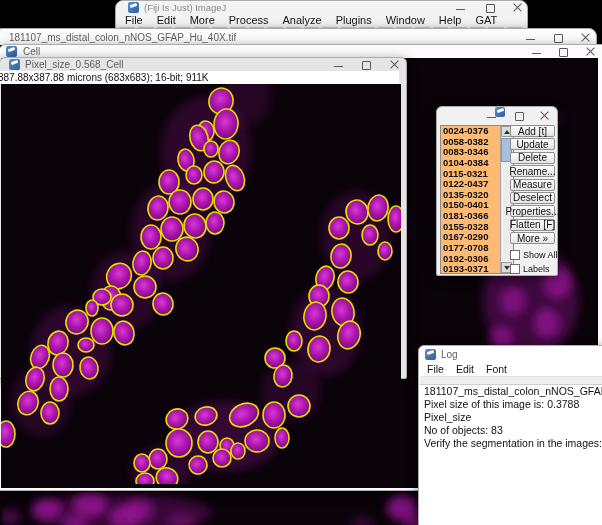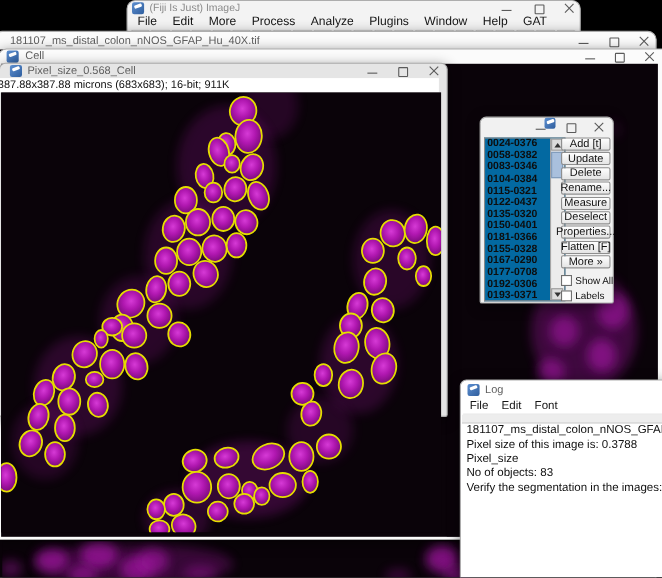--- a/index.html
+++ b/index.html
@@ -14,21 +14,21 @@
   .ij-icon::after{content:"";position:absolute;left:2px;top:2px;width:7px;height:3px;background:#fff;
            border-radius:1px;transform:rotate(-20deg);}
   .ctl{position:absolute;width:10px;height:10px;}
   .ctl-min::after{content:"";position:absolute;left:0;right:1px;top:55%;border-top:1px solid #5a5a5a;}
   .ctl-max::after{content:"";position:absolute;left:0;top:1px;width:7px;height:7px;border:1px solid #5a5a5a;border-radius:1px;}
   .ctl-close::before,.ctl-close::after{content:"";position:absolute;left:-1px;top:4px;width:11px;
            border-top:1px solid #5a5a5a;}
   .ctl-close::before{transform:rotate(45deg);} .ctl-close::after{transform:rotate(-45deg);}
   
   #fiji-win{left:115px;top:0;width:413px;height:46px;border-radius:8px 8px 0 0;background:#f3f3f3;}
-  #fiji-title{height:13px;padding-left:4px;gap:5px;}
+  #fiji-title{height:13px;padding-left:12px;gap:5px;}
   #fiji-title .title-text{font-size:9.5px;color:#8a8a8a;}
   #fiji-menubar{position:absolute;top:13px;left:2px;right:2px;height:13px;display:flex;align-items:center;}
   .menu-item{font-size:11px;color:#141414;padding:0 7px;line-height:13px;}
   #fiji-toolbar{position:absolute;top:26px;left:3px;right:3px;height:20px;display:flex;background:#eeeeee;overflow:hidden;}
   .tool-cell{width:20px;height:19px;border:1px solid #c2c2c2;background:#f4f4f4;margin-right:1px;box-sizing:border-box;border-radius:2px;}
   
   #tif-win{left:-6px;top:28px;width:603px;height:502px;background:#fbfbfb;}
   #tif-title{height:16px;padding-left:14px;}
   #tif-content{position:absolute;left:1px;right:1px;top:16px;bottom:0;background:#0a0309;}
   
@@ -39,21 +39,21 @@
   #pixel-win{left:-1px;top:57px;width:408px;height:322px;background:#e5e5e5;border-radius:6px 6px 2px 2px;}
   #pixel-title{height:13px;padding-left:9px;gap:5px;}
   #pixel-info{position:absolute;top:13px;left:0;right:7px;height:13px;background:#fff;overflow:hidden;}
   #pixel-info .info-text{font-size:10px;color:#111;margin-left:-2px;line-height:13px;white-space:nowrap;}
   #pixel-content{position:absolute;left:1px;top:26px;width:400px;height:400px;background:#0a0309;overflow:hidden;}
   svg{display:block;}
   
   #roi-win{left:436px;top:106px;width:122px;height:170px;background:#f1f1f1;border-radius:6px 6px 2px 2px;}
   #roi-title{height:16px;padding-left:6px;gap:12px;flex-direction:column;}
   #roi-title .ij-icon{width:10px;height:10px;}
-  #roi-list{position:absolute;left:3px;top:18px;width:74px;height:149px;background:#0369a1;border:1px solid #8a8a8a;box-sizing:border-box;overflow:hidden;}
+  #roi-list{position:absolute;left:3px;top:18px;width:74px;height:149px;background:#fdba74;border:1px solid #8a8a8a;box-sizing:border-box;overflow:hidden;}
   .roi-item{height:10.64px;line-height:10.6px;font-size:9.5px;font-weight:700;color:#0d0d0d;padding-left:2px;white-space:nowrap;}
   #roi-scroll{position:absolute;right:0;top:0;bottom:0;width:12px;background:#ececec;border-left:1px solid #a5a5a5;}
   .sb-btn{position:absolute;left:0;width:11px;height:11px;background:#dcdcdc;border:1px solid #9b9b9b;box-sizing:border-box;}
   .sb-up{top:0;} .sb-down{bottom:0;}
   .sb-up::after{content:"";position:absolute;left:2px;top:3px;border-left:3px solid transparent;border-right:3px solid transparent;border-bottom:4px solid #333;}
   .sb-down::after{content:"";position:absolute;left:2px;top:3px;border-left:3px solid transparent;border-right:3px solid transparent;border-top:4px solid #333;}
   #sb-thumb{position:absolute;left:0;top:12px;width:11px;height:24px;background:#a9c0dd;border:1px solid #7e99b9;box-sizing:border-box;}
   #roi-buttons{position:absolute;left:73px;top:18px;width:45px;}
   .roi-btn{height:12px;margin-bottom:1.4px;background:linear-gradient(#fefefe,#e4e4e4);
            border:1px solid #8f8f8f;border-radius:2px;font-size:10px;color:#111;

